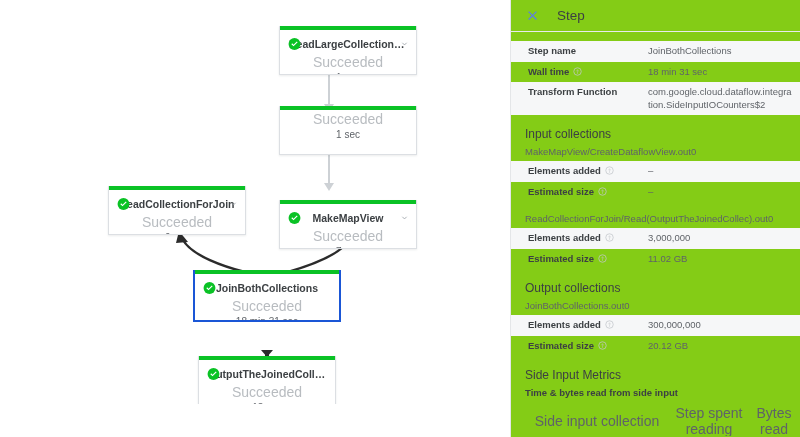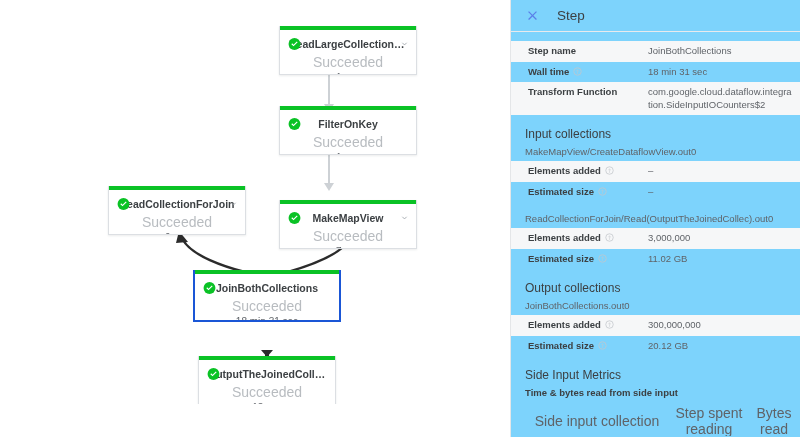--- a/index.html
+++ b/index.html
@@ -155,21 +155,21 @@
     font-size: 10px;
     color: #5f6368;
     margin-top: 2px;
   }
 
   
   .right-pane {
     position: relative;
     width: 290px;
     height: 437px;
-    background: #7dd3fc;
+    background: #84cc16;
     border-left: 1px solid #e4e6e8;
     box-sizing: border-box;
     overflow: hidden;
   }
   .panel-header {
     height: 32px;
     display: flex;
     align-items: center;
     padding-left: 14px;
     border-bottom: 1px solid #e8eaed;
@@ -314,29 +314,20 @@
               <path d="M7 9.5l5 5 5-5" fill="none" stroke="#9aa0a6" stroke-width="2.2" stroke-linecap="round"></path>
             </svg>
           </span>
         </div>
         <div class="node-status">Succeeded</div>
         <div class="node-time">1 sec</div>
       </div>
 
       <div class="node" style="left:279px; top:106px; width:138px; height:49px;">
         <div class="topbar-accent"></div>
-        <div class="node-head">
-          <span class="check-icon">
-            <svg width="13" height="13" viewBox="0 0 24 24">
-              <circle cx="12" cy="12" r="11" fill="#0ac225"></circle>
-              <path d="M10.2 16.3l-4-4 1.5-1.5 2.5 2.5 6.1-6.1 1.5 1.5z" fill="#ffffff"></path>
-            </svg>
-          </span>
-          <span class="node-title">FilterOnKey</span>
-        </div>
         <div class="node-status">Succeeded</div>
         <div class="node-time">1 sec</div>
       </div>
 
       <div class="node" style="left:108px; top:186px; width:138px; height:49px;">
         <div class="topbar-accent"></div>
         <div class="node-head">
           <span class="check-icon">
             <svg width="13" height="13" viewBox="0 0 24 24">
               <circle cx="12" cy="12" r="11" fill="#0ac225"></circle>

